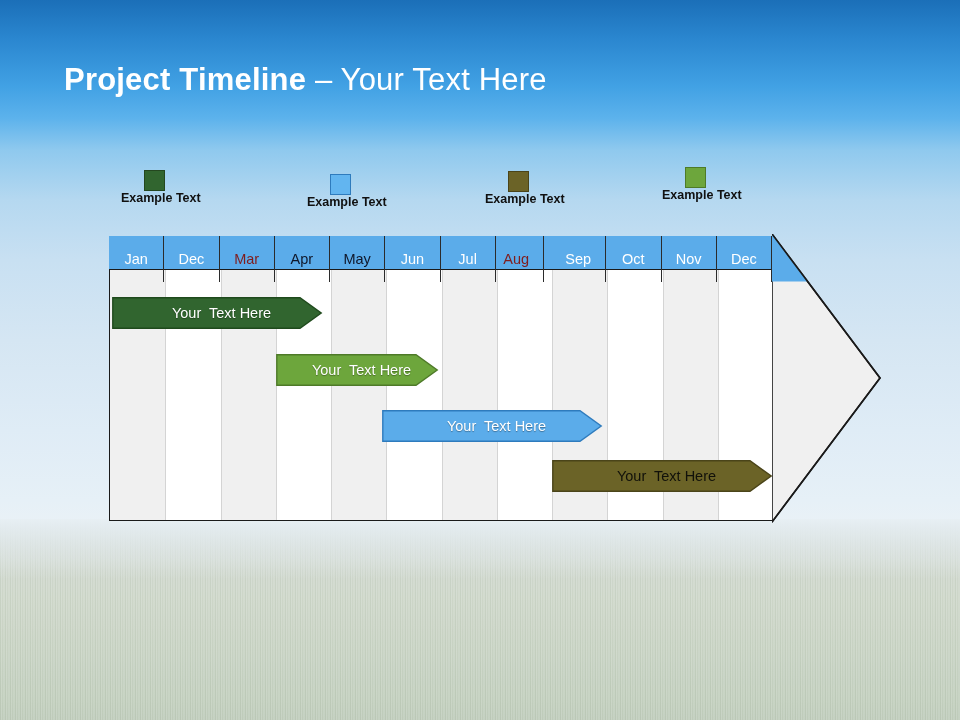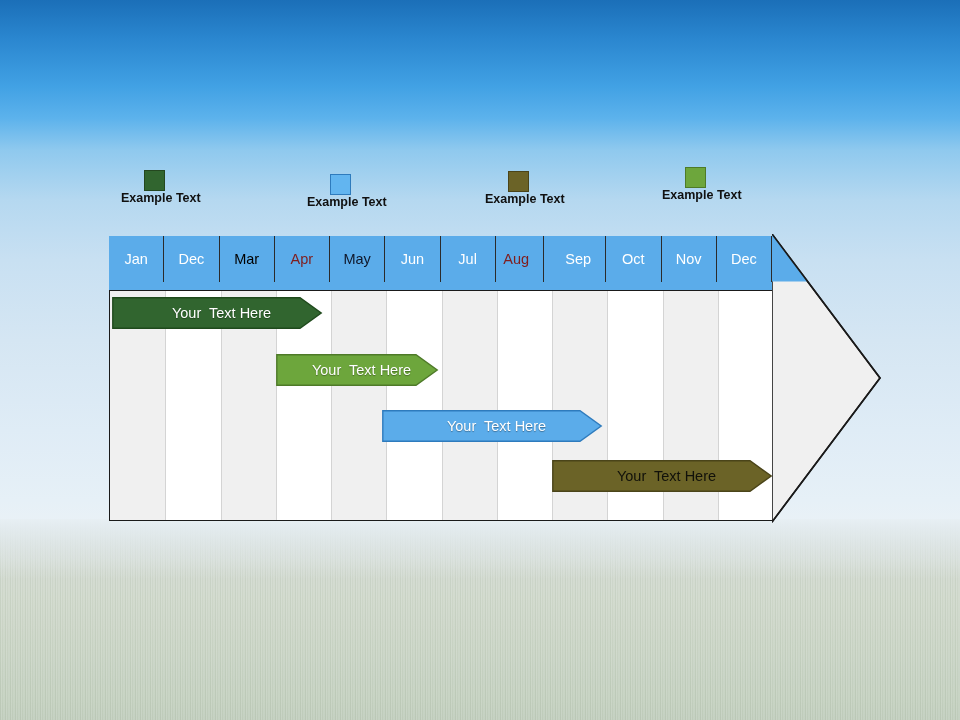--- a/index.html
+++ b/index.html
@@ -157,21 +157,21 @@
     width: 1px;
     background: #d4d4d4;
   }
 
   
   .header-band {
     position: absolute;
     left: 0;
     top: 0;
     width: 663px;
-    height: 55px;
+    height: 34px;
     background: #5bacea;
     border-bottom: 1.4px solid #1a1a1a;
     padding-left: 32px;
   }
   .month {
     position: absolute;
     top: 0;
     height: 46px;
     width: 55.25px;
     display: flex;
@@ -233,20 +233,23 @@
 </style>
 </head>
 <body>
 
 <div class="slide">
 
   <div class="sky"></div>
   <div class="ground"></div>
   <div class="ground-haze"></div>
 
+  <div class="title">
+    <span class="strong">Project Timeline</span><span class="light"> – Your Text Here</span>
+  </div>
 
   <div class="legend" id="legend">
       <div class="legend-item" style="left: 0px; top: 5px;">
         <span class="legend-swatch" style="background: rgb(49, 101, 47); border: 1.4px solid rgb(36, 71, 31);"></span>
         <span class="legend-label">Example Text</span>
       </div>
       <div class="legend-item" style="left: 186px; top: 9px;">
         <span class="legend-swatch" style="background: rgb(98, 181, 240); border: 1.4px solid rgb(46, 123, 189);"></span>
         <span class="legend-label">Example Text</span>
       </div>
@@ -296,22 +299,22 @@
       <svg width="120" height="290" viewBox="0 0 120 290">
         <path id="arrowhead-path" d="M0,0 L108,144 L0,288 Z" fill="#f0f0f0" stroke="#1a1a1a" stroke-width="1.6" stroke-linejoin="miter"></path>
         <path id="arrowhead-blue" d="M0,0 L35.5,47.4 L0,47.4 Z" fill="#5bacea"></path>
         <path d="M0,0 L108,144 L0,288" fill="none" stroke="#1a1a1a" stroke-width="1.6"></path>
       </svg>
     </div>
 
     <div class="header-band" id="header-band" style="background: rgb(91, 172, 234);">
         <div class="month" style="left: 0px; width: 55.25px; color: rgb(255, 255, 255);">Jan</div>
         <div class="month" style="left: 55.25px; width: 55.25px; color: rgb(255, 255, 255);">Dec</div>
-        <div class="month" style="left: 110.5px; width: 55.25px; color: #000000;">Mar</div>
-        <div class="month" style="left: 165.75px; width: 55.25px; color: #7f1d1d;">Apr</div>
+        <div class="month" style="left: 110.5px; width: 55.25px; color: #7f1d1d;">Mar</div>
+        <div class="month" style="left: 165.75px; width: 55.25px; color: #0f172a;">Apr</div>
         <div class="month" style="left: 221px; width: 55.25px; color: #0f172a;">May</div>
         <div class="month" style="left: 276.25px; width: 55.25px; color: rgb(255, 255, 255);">Jun</div>
         <div class="month" style="left: 331.5px; width: 55.25px; color: rgb(255, 255, 255);">Jul</div>
         <div class="month" style="left: 380px; width: 55.25px; color: #7f1d1d;">Aug</div>
         <div class="month" style="left: 442px; width: 55.25px; color: rgb(255, 255, 255);">Sep</div>
         <div class="month" style="left: 497.25px; width: 55.25px; color: rgb(255, 255, 255);">Oct</div>
         <div class="month" style="left: 552.5px; width: 55.25px; color: rgb(255, 255, 255);">Nov</div>
         <div class="month" style="left: 607.75px; width: 55.25px; color: rgb(255, 255, 255);">Dec</div>
       </div>
 

